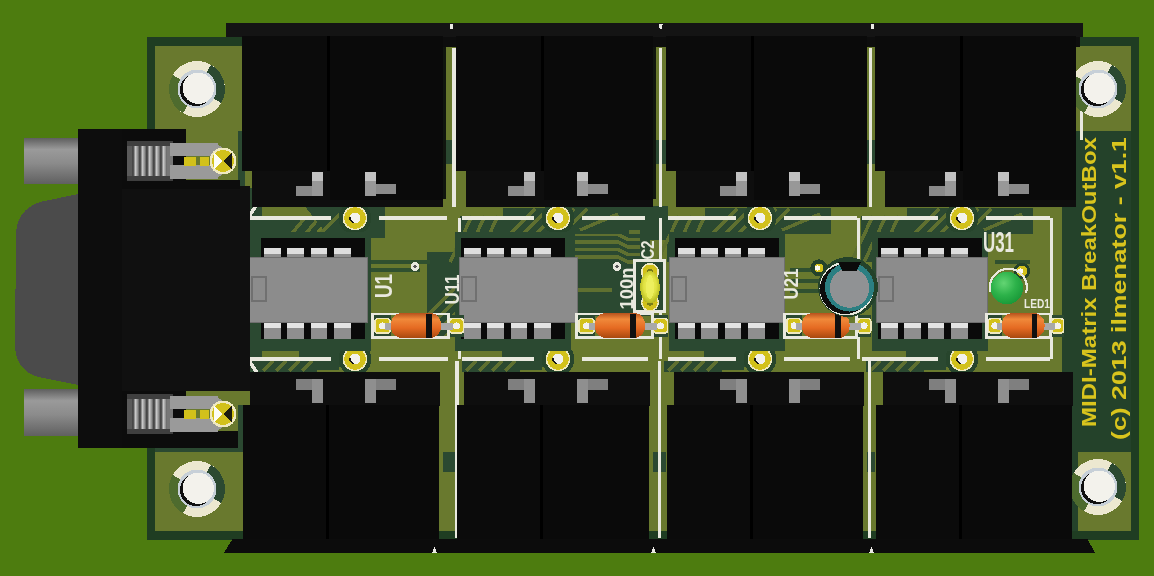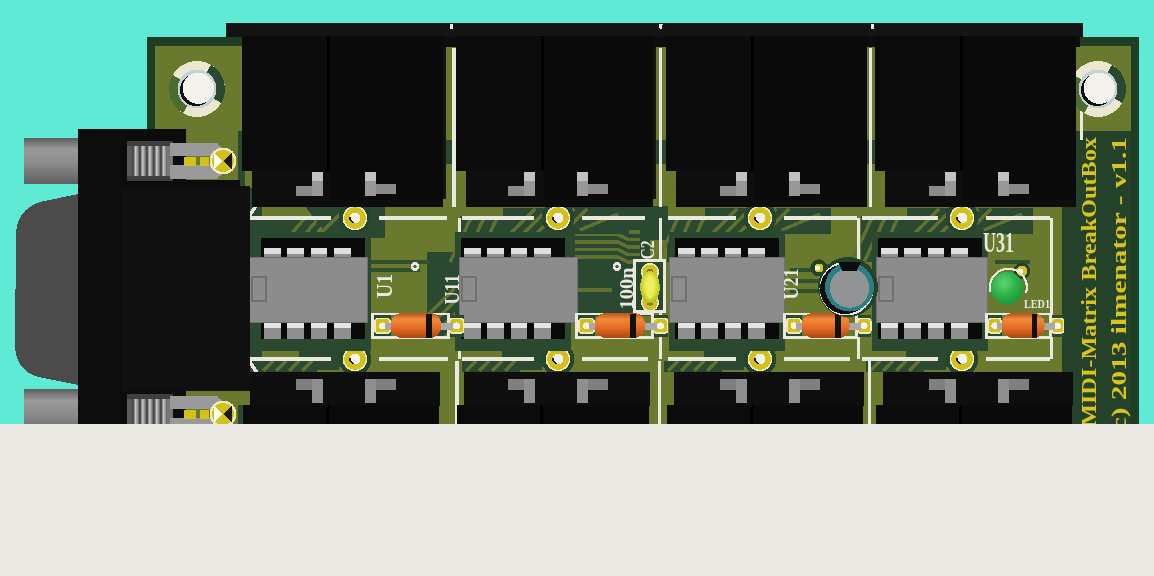--- a/index.html
+++ b/index.html
@@ -1,14 +1,14 @@
 <!DOCTYPE html>
 <html><head><meta charset="utf-8"><style>
 html,body{margin:0;padding:0;background:#eae9e4;}
-#stage{position:relative;width:1154px;height:424px;overflow:hidden;background:#5eead4;font-family:Liberation Serif, serif;}
+#stage{position:relative;width:1154px;height:576px;overflow:hidden;background:#4d7c0f;font-family:Liberation Sans, sans-serif;}
 </style></head><body>
 <div id="stage">
 <svg width="1154" height="576" viewBox="0 0 1154 576" shape-rendering="crispEdges">
 <defs>
 <linearGradient id="cyl" x1="0" y1="0" x2="0" y2="1">
           <stop offset="0" stop-color="#5e5e5e"></stop>
           <stop offset="0.25" stop-color="#9a9a9a"></stop>
           <stop offset="0.55" stop-color="#8b8b8b"></stop>
           <stop offset="1" stop-color="#606060"></stop>
         </linearGradient>

